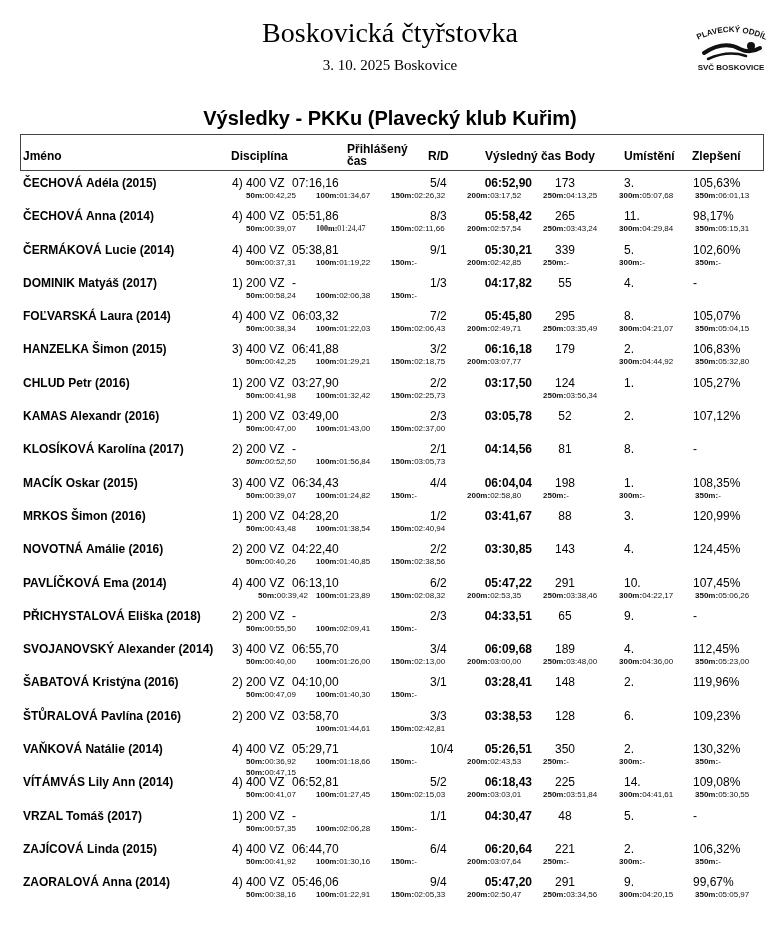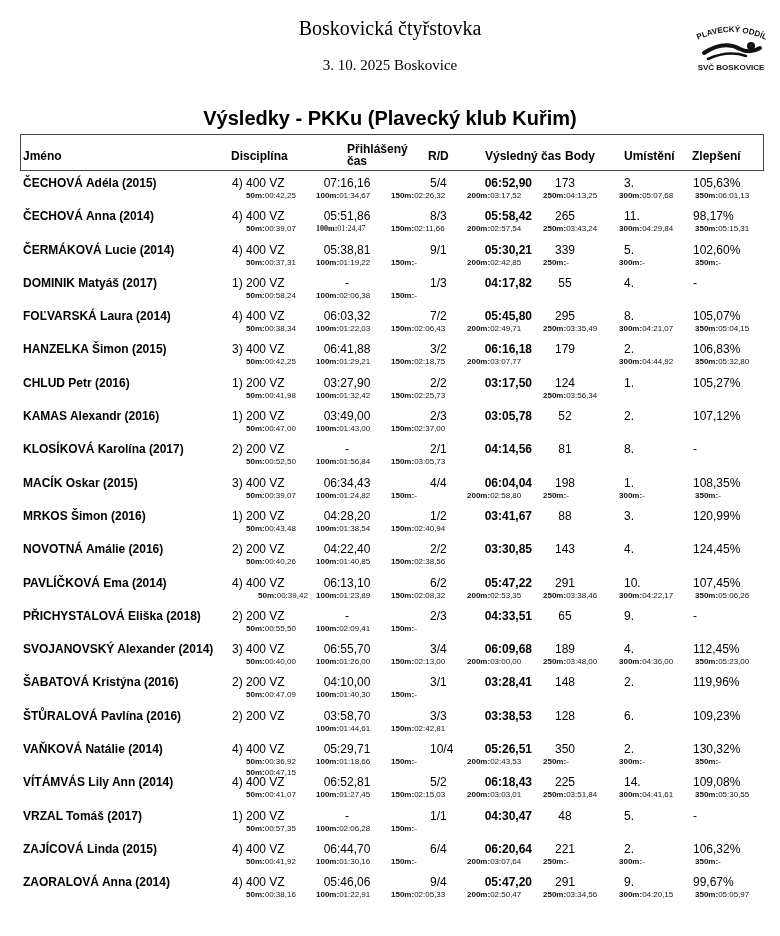--- a/index.html
+++ b/index.html
@@ -1,33 +1,33 @@
 <!DOCTYPE html>
 <html><head>
 <meta charset="utf-8">
 <style>
   * { margin: 0; padding: 0; box-sizing: border-box; }
   html, body { width: 780px; height: 936px; background: #ffffff; overflow: hidden; }
   body { position: relative; font-family: "Liberation Sans", sans-serif; color: #000; }
   .title { position: absolute; left: 0; width: 780px; top: 17px; text-align: center;
-    font-family: "Liberation Serif", serif; font-size: 20px; }
+    font-family: "Liberation Serif", serif; font-size: 28px; }
   .subtitle { position: absolute; left: 0; width: 780px; top: 57px; text-align: center;
     font-family: "Liberation Serif", serif; font-size: 15px; }
   .logo { position: absolute; left: 688px; top: 22px; width: 86px; height: 52px; }
   .heading { position: absolute; left: 0; width: 780px; top: 107px; text-align: center;
     font-size: 20px; font-weight: bold; }
   .thead { position: absolute; left: 20px; top: 134px; width: 744px; height: 37px;
     border: 1.5px solid #444; }
   .th { position: absolute; font-size: 12px; font-weight: bold; line-height: 12px; }
   .rows { position: absolute; left: 0; top: 174px; width: 780px; }
   .row { position: relative; height: 33.3px; }
   .c { position: absolute; top: 2px; font-size: 12px; line-height: 14px; white-space: nowrap; }
   .name { left: 23px; font-weight: bold; }
   .disc { left: 232px; }
-  .entry { left: 300px; width: 94px; text-align: center; }
+  .entry { left: 292px; width: 94px; text-align: left; }
   .rd { left: 430px; }
   .final { left: 440px; width: 92px; text-align: right; font-weight: bold; }
   .body { left: 540px; width: 50px; text-align: center; }
   .place { left: 624px; }
   .impr { left: 693px; }
   .split { position: absolute; top: 17px; font-size: 8px; line-height: 9px; white-space: nowrap; color: #111; }
   .split b { font-weight: bold; }
 </style>
 </head>
 <body>
@@ -191,21 +191,21 @@
     </div>
     <div class="row">
       <div class="c name">KLOSÍKOVÁ Karolína (2017)</div>
       <div class="c disc">2) 200 VZ</div>
       <div class="c entry">-</div>
       <div class="c rd">2/1</div>
       <div class="c final">04:14,56</div>
       <div class="c body">81</div>
       <div class="c place">8.</div>
       <div class="c impr">-</div>
-      <div class="split" style="left: 246px;"><b>50m:</b><span>00:52,50</span></div>
+      <div class="split" style="left: 246px; font-style: italic;"><b>50m:</b><span>00:52,50</span></div>
       <div class="split" style="left: 316px;"><b>100m:</b><span>01:56,84</span></div>
       <div class="split" style="left: 391px;"><b>150m:</b><span>03:05,73</span></div>
     </div>
     <div class="row">
       <div class="c name">MACÍK Oskar (2015)</div>
       <div class="c disc">3) 400 VZ</div>
       <div class="c entry">06:34,43</div>
       <div class="c rd">4/4</div>
       <div class="c final">06:04,04</div>
       <div class="c body">198</div>

